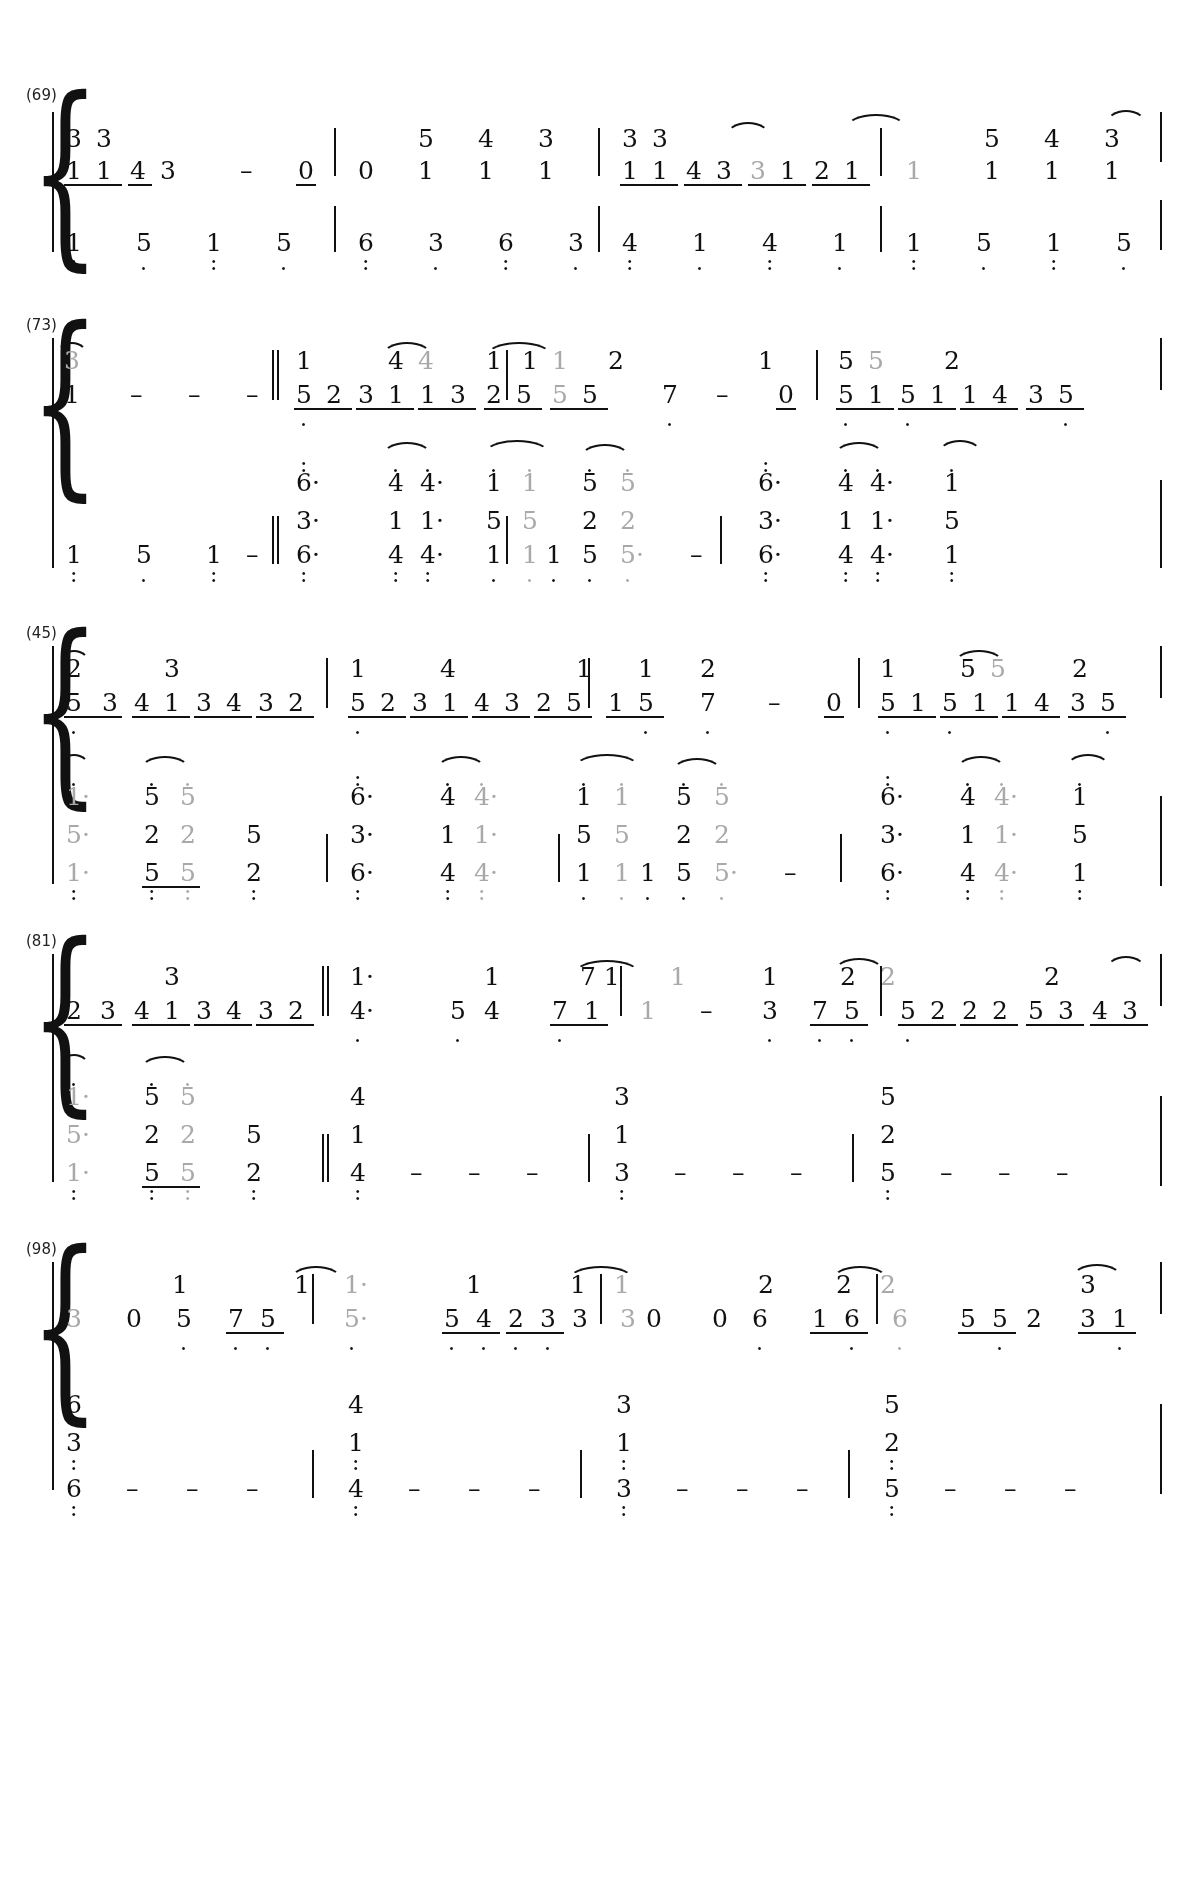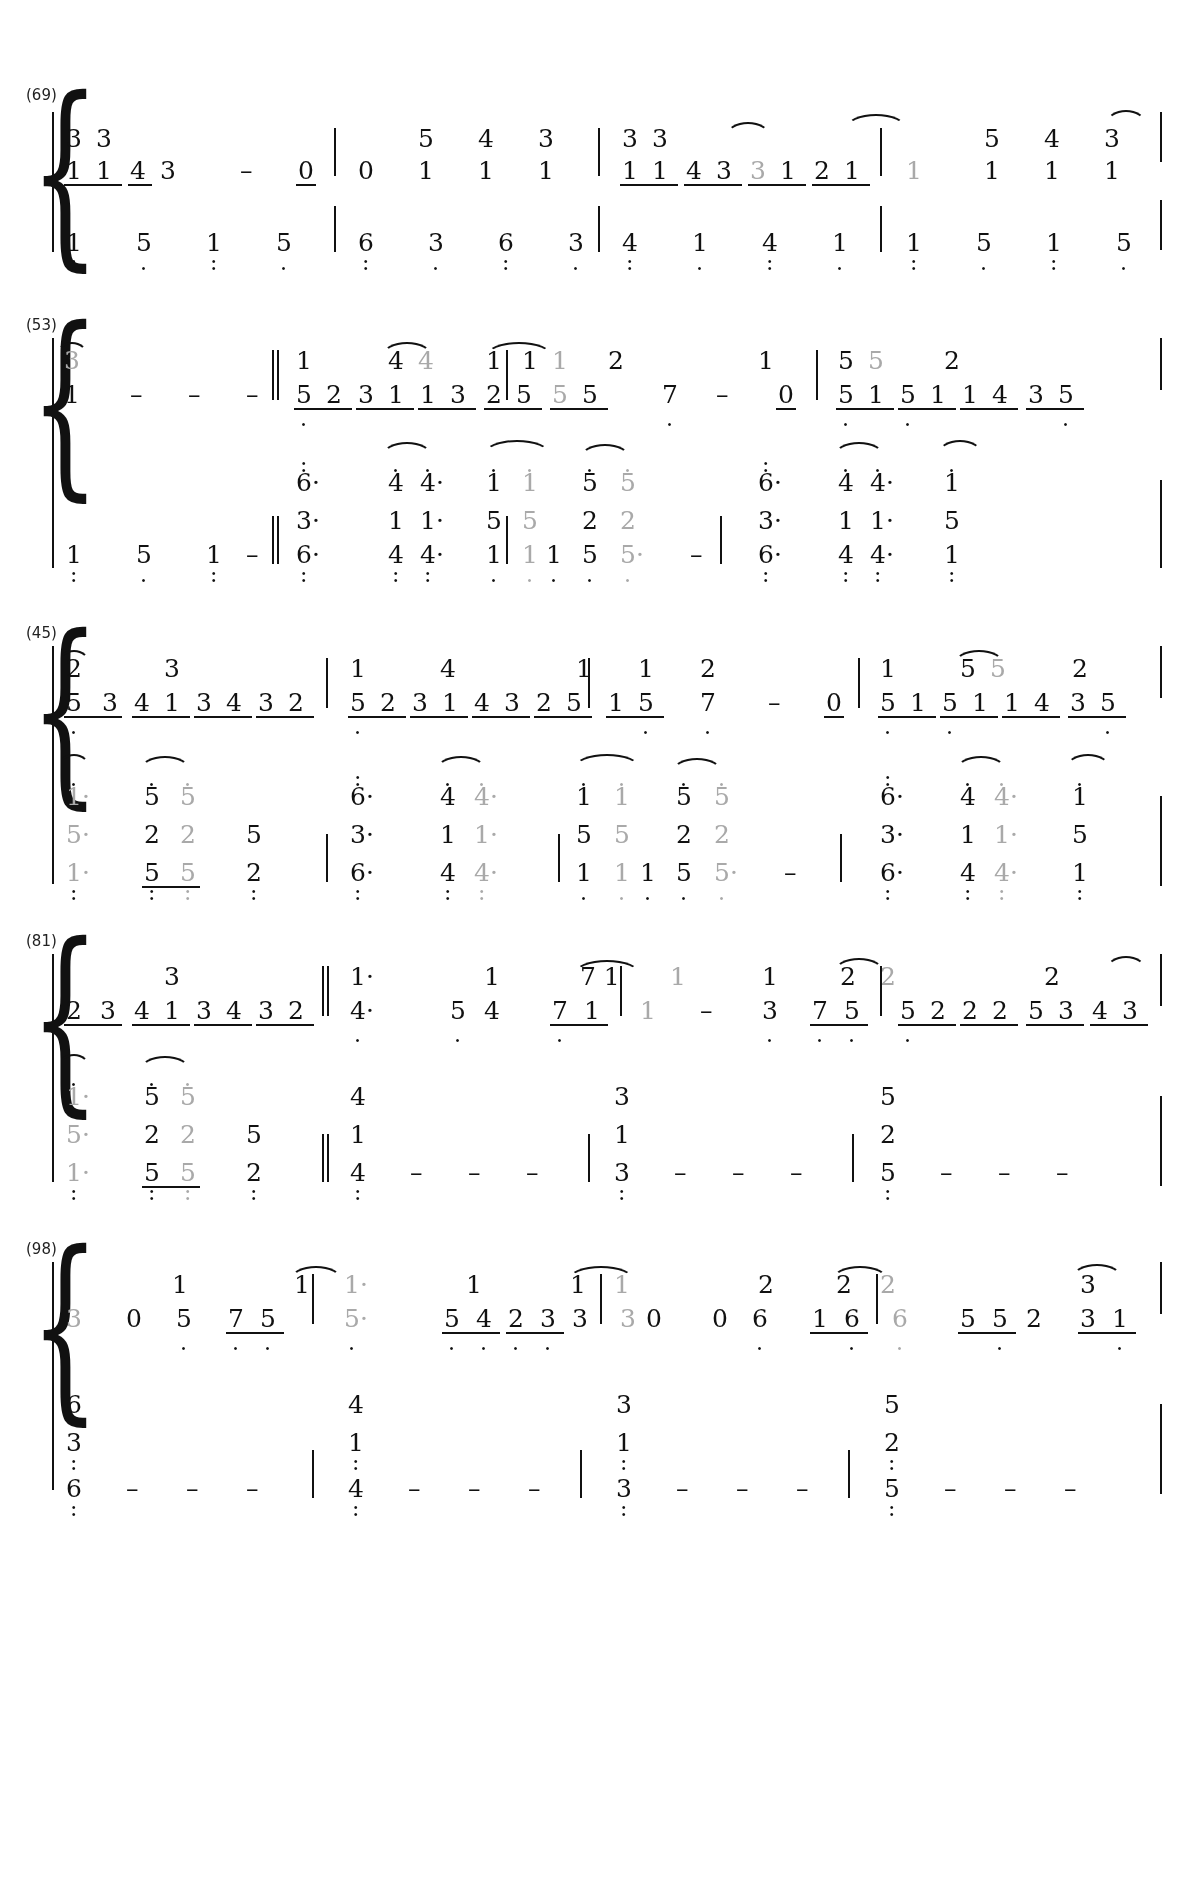--- a/index.html
+++ b/index.html
@@ -226,21 +226,21 @@
       <span class="dotmark" style="left:1050px; top:22px;">:</span>
       <span class="dotmark" style="left:1120px; top:22px;">.</span>
 
       <div class="barline" style="left:334px; top:-24px; height:46px;"></div>
       <div class="barline" style="left:598px; top:-24px; height:46px;"></div>
       <div class="barline" style="left:880px; top:-24px; height:46px;"></div>
     </div>
   </div>
 
   <div class="system" style="top:330px; height:250px;">
-    <div class="measure-label">(53)</div>
+    <div class="measure-label">(73)</div>
     <div class="brace">{</div>
     <div class="bar-left" style="top:8px; height:230px;"></div>
     <div class="bar-right" style="left:1160px; top:8px; height:52px;"></div>
     <div class="bar-right" style="left:1160px; top:150px; height:88px;"></div>
 
     <div class="row" style="top:18px;">
       <span class="tok gray" style="left:64px;">3</span>
       <span class="tok" style="left:296px;">1</span>
       <span class="tok" style="left:388px;">4</span>
       <span class="tok gray" style="left:418px;">4</span>

